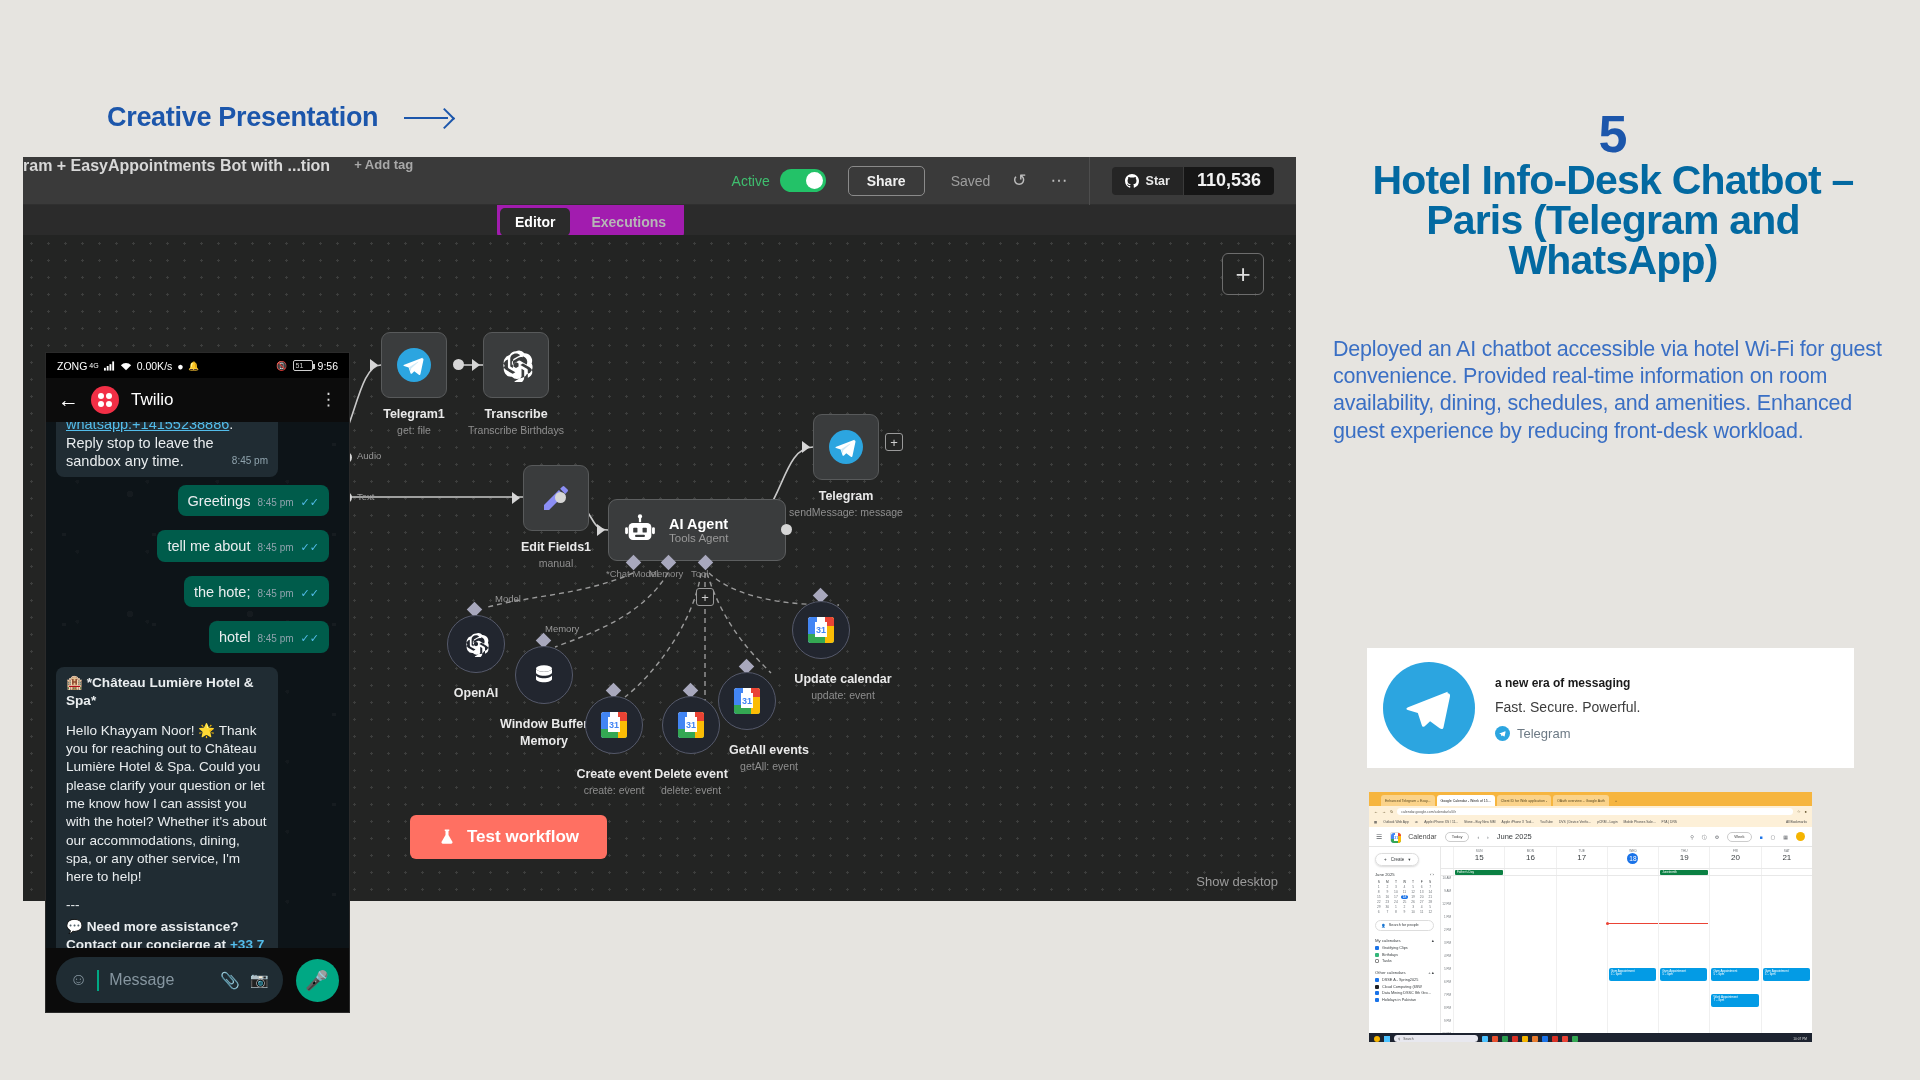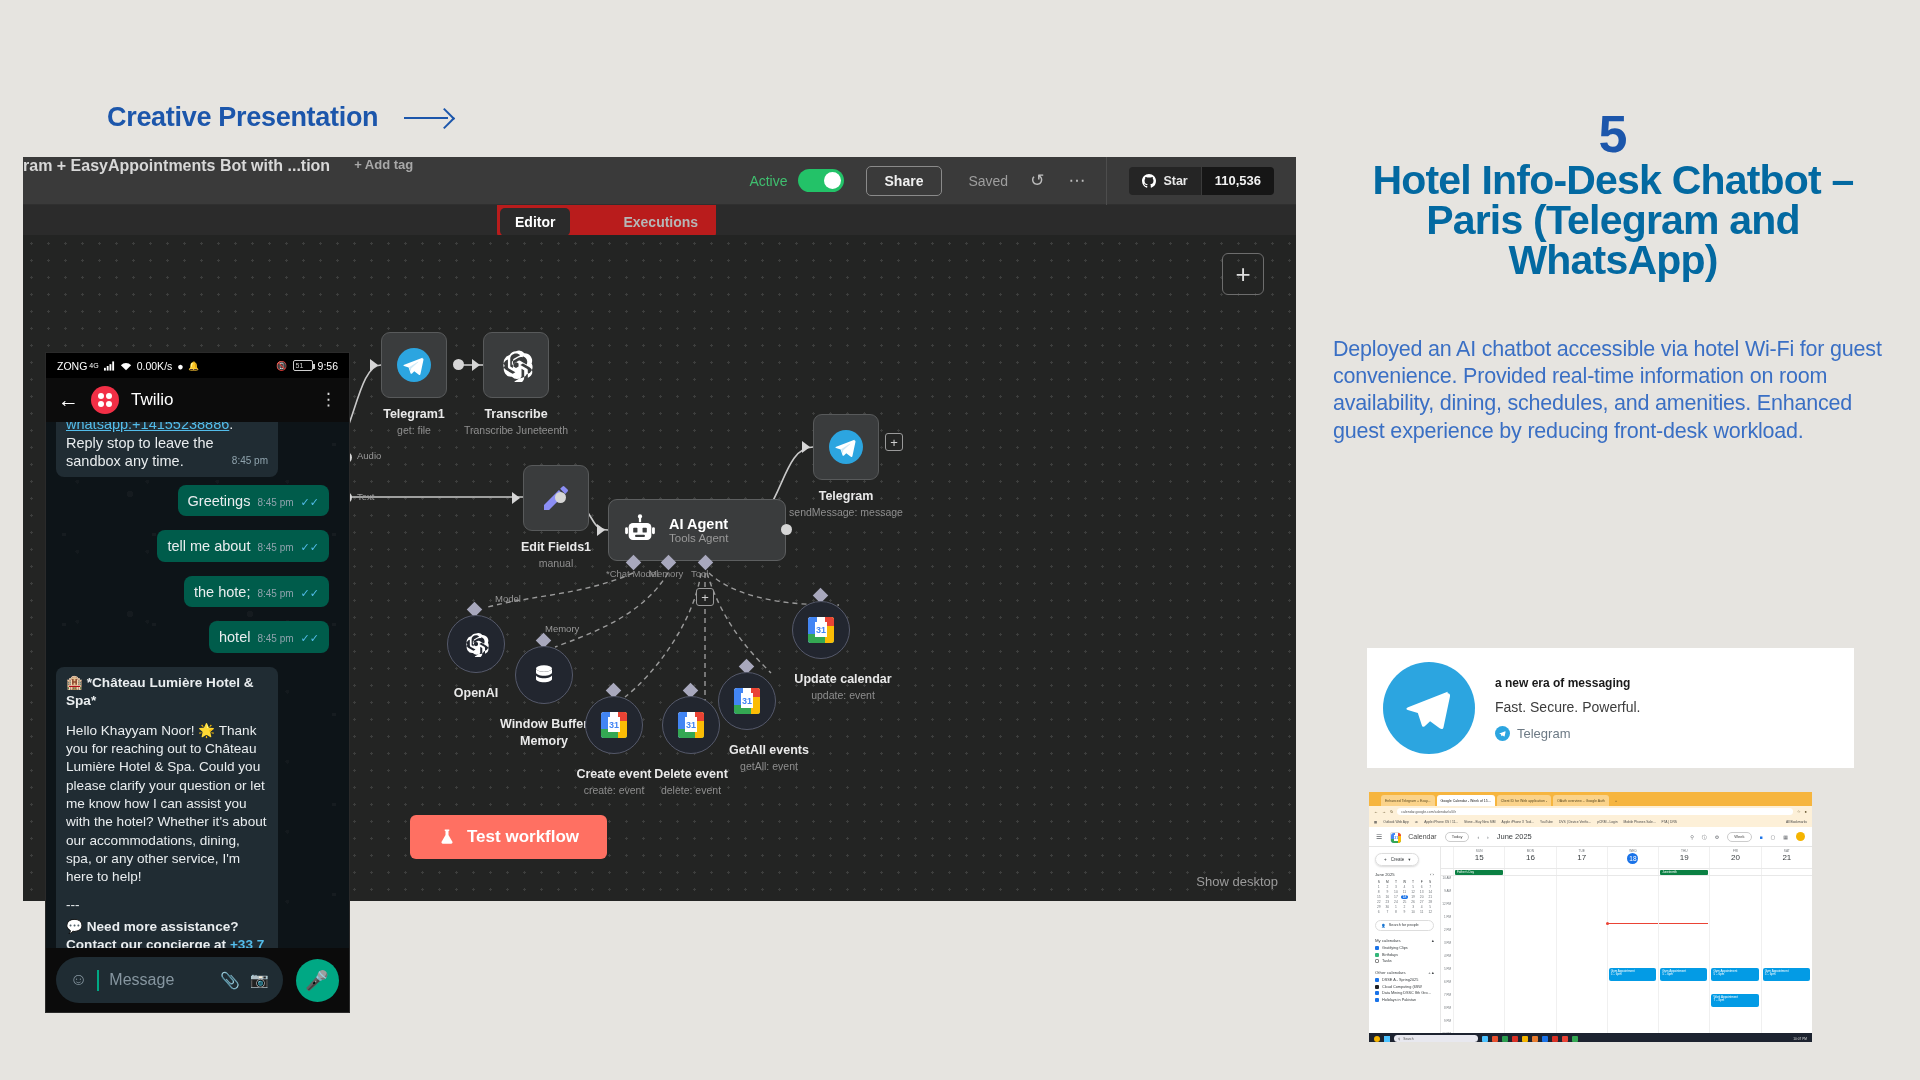--- a/index.html
+++ b/index.html
@@ -36,23 +36,23 @@
   .toggle { width: 46px; height: 23px; border-radius: 12px; background:#23c268; position: relative; }
   .toggle:after { content:""; position:absolute; right:3px; top:3px; width:17px; height:17px; border-radius:50%; background:#fff; }
   .share-btn { margin-left: 22px; padding: 6px 18px; border: 1px solid #8a8a8a; border-radius: 5px;
       color:#f0f0f0; font-size:14px; font-weight:700; background:#3a3a3a; }
   .saved-lbl { margin-left: 26px; color:#9e9e9e; font-size: 14px; }
   .hist-icon { margin-left: 22px; color:#bdbdbd; font-size: 17px; }
   .dots-icon { margin-left: 24px; color:#bdbdbd; font-size: 17px; letter-spacing: 1px; }
   .gh-sep { margin-left: 20px; width:1px; height: 48px; background:#4d4d4d; }
   .gh { margin-left: 22px; margin-right: 22px; display:flex; height: 28px; border-radius:4px; overflow:hidden; }
   .gh-star { display:flex; align-items:center; gap:7px; background:#252525; padding: 0 13px; color:#e8e8e8; font-size:12.5px; font-weight:700; }
-  .gh-count { display:flex; align-items:center; background:#161616; padding: 0 13px; color:#f2f2f2; font-size:13px; font-weight:700; border-left:1px solid #3a3a3a; }
-
-  .tabs { position:absolute; left: 474px; top: 48px; display:flex; background:#b91c1c; border-radius:0 0 6px 6px;gap:32px; }
+  .gh-count { display:flex; align-items:center; background:#161616; padding: 0 13px; color:#f2f2f2; font-size:18px; font-weight:700; border-left:1px solid #3a3a3a; }
+
+  .tabs { position:absolute; left: 474px; top: 48px; display:flex; background:#a21caf; border-radius:0 0 6px 6px; }
   .tab { padding: 9px 18px; font-size: 14px; font-weight:700; color:#b6b6b6; }
   .tab.sel { background:#2b2b2b; color:#fff; border-radius:5px; margin:3px; padding:6px 15px; }
 
   .canvas {
     position: absolute; left:0; top: 78px; right:0; bottom:0;
     background-color: #232423;
     background-image: radial-gradient(#3d3e3d 1.1px, transparent 1.1px);
     background-size: 17px 17px;
   }
   .plus-btn { position:absolute; right: 32px; top: 18px; width: 42px; height: 42px; border:1px solid #6d6d6d;
@@ -280,21 +280,21 @@
       <div class="node-sub" style="left:391px; top:189px;">get: file</div>
       <div class="arrowin" style="left:347px; top:124px;"></div>
       <div class="port" style="left:430px; top:124px;"></div>
 
       <div class="node" style="left:460px; top:97px;">
         <svg width="34" height="34" viewBox="0 0 32 32">
           <path fill="#fff" d="M16 3a7 7 0 0 0-6.1 3.6 7 7 0 0 0-4.6 10.2A7 7 0 0 0 12.1 27a7 7 0 0 0 7.9 1.4 7 7 0 0 0 6.1-3.6 7 7 0 0 0 4.6-10.2A7 7 0 0 0 23.9 5 7 7 0 0 0 16 3zm0 2.2c1.5 0 2.9.6 3.9 1.6l-6 3.4c-.5.3-.8.8-.8 1.4v7.2l-2.4-1.4c-.1 0-.1-.1-.1-.2v-7c0-2.8 2.4-5 5.4-5zm6.4 2.6c2.1.5 3.7 2.3 4.1 4.4.2 1.2 0 2.4-.6 3.4l-6-3.5a1.6 1.6 0 0 0-1.6 0l-6.2 3.6v-2.8c0-.1 0-.2.1-.2l6-3.5c1.3-.7 2.8-.9 4.2-.4zM8.4 10.9v7c0 .6.3 1.1.8 1.4l6.2 3.6-2.4 1.4c-.1 0-.2 0-.2 0l-6-3.5c-2.6-1.5-3.4-4.7-1.9-7.2.8-1.3 2-2.3 3.5-2.7zM16 13.2l2.4 1.4v2.8L16 18.8l-2.4-1.4v-2.8l2.4-1.4zm6.7 1.3 6 3.5c2.6 1.5 3.4 4.7 1.9 7.2-.8 1.3-2 2.3-3.5 2.7v-7c0-.6-.3-1.1-.8-1.4l-6.2-3.6 2.4-1.4h.2zm-1.5 5 2.4 1.4c.1 0 .1.1.1.2v7c0 2.8-2.4 5-5.4 5-1.5 0-2.9-.6-3.9-1.6l6-3.4c.5-.3.8-.8.8-1.4v-7.2z"></path>
         </svg>
       </div>
       <div class="node-lbl" style="left:493px; top:172px;">Transcribe</div>
-      <div class="node-sub" style="left:493px; top:189px;">Transcribe Juneteenth</div>
+      <div class="node-sub" style="left:493px; top:189px;">Transcribe Birthdays</div>
       <div class="arrowin" style="left:449px; top:124px;"></div>
 
       <div class="node" style="left:500px; top:230px;">
         <svg width="32" height="32" viewBox="0 0 24 24">
           <path fill="#8b8ef5" d="M3 17.2V21h3.8L18 9.8 14.2 6 3 17.2zM20.7 7.1c.4-.4.4-1 0-1.4l-2.4-2.4a1 1 0 0 0-1.4 0l-1.8 1.8L18.9 9l1.8-1.9z"></path>
         </svg>
       </div>
       <div class="node-lbl" style="left:533px; top:305px;">Edit Fields1</div>
       <div class="node-sub" style="left:533px; top:322px;">manual</div>
       <div class="arrowin" style="left:489px; top:257px;"></div>

